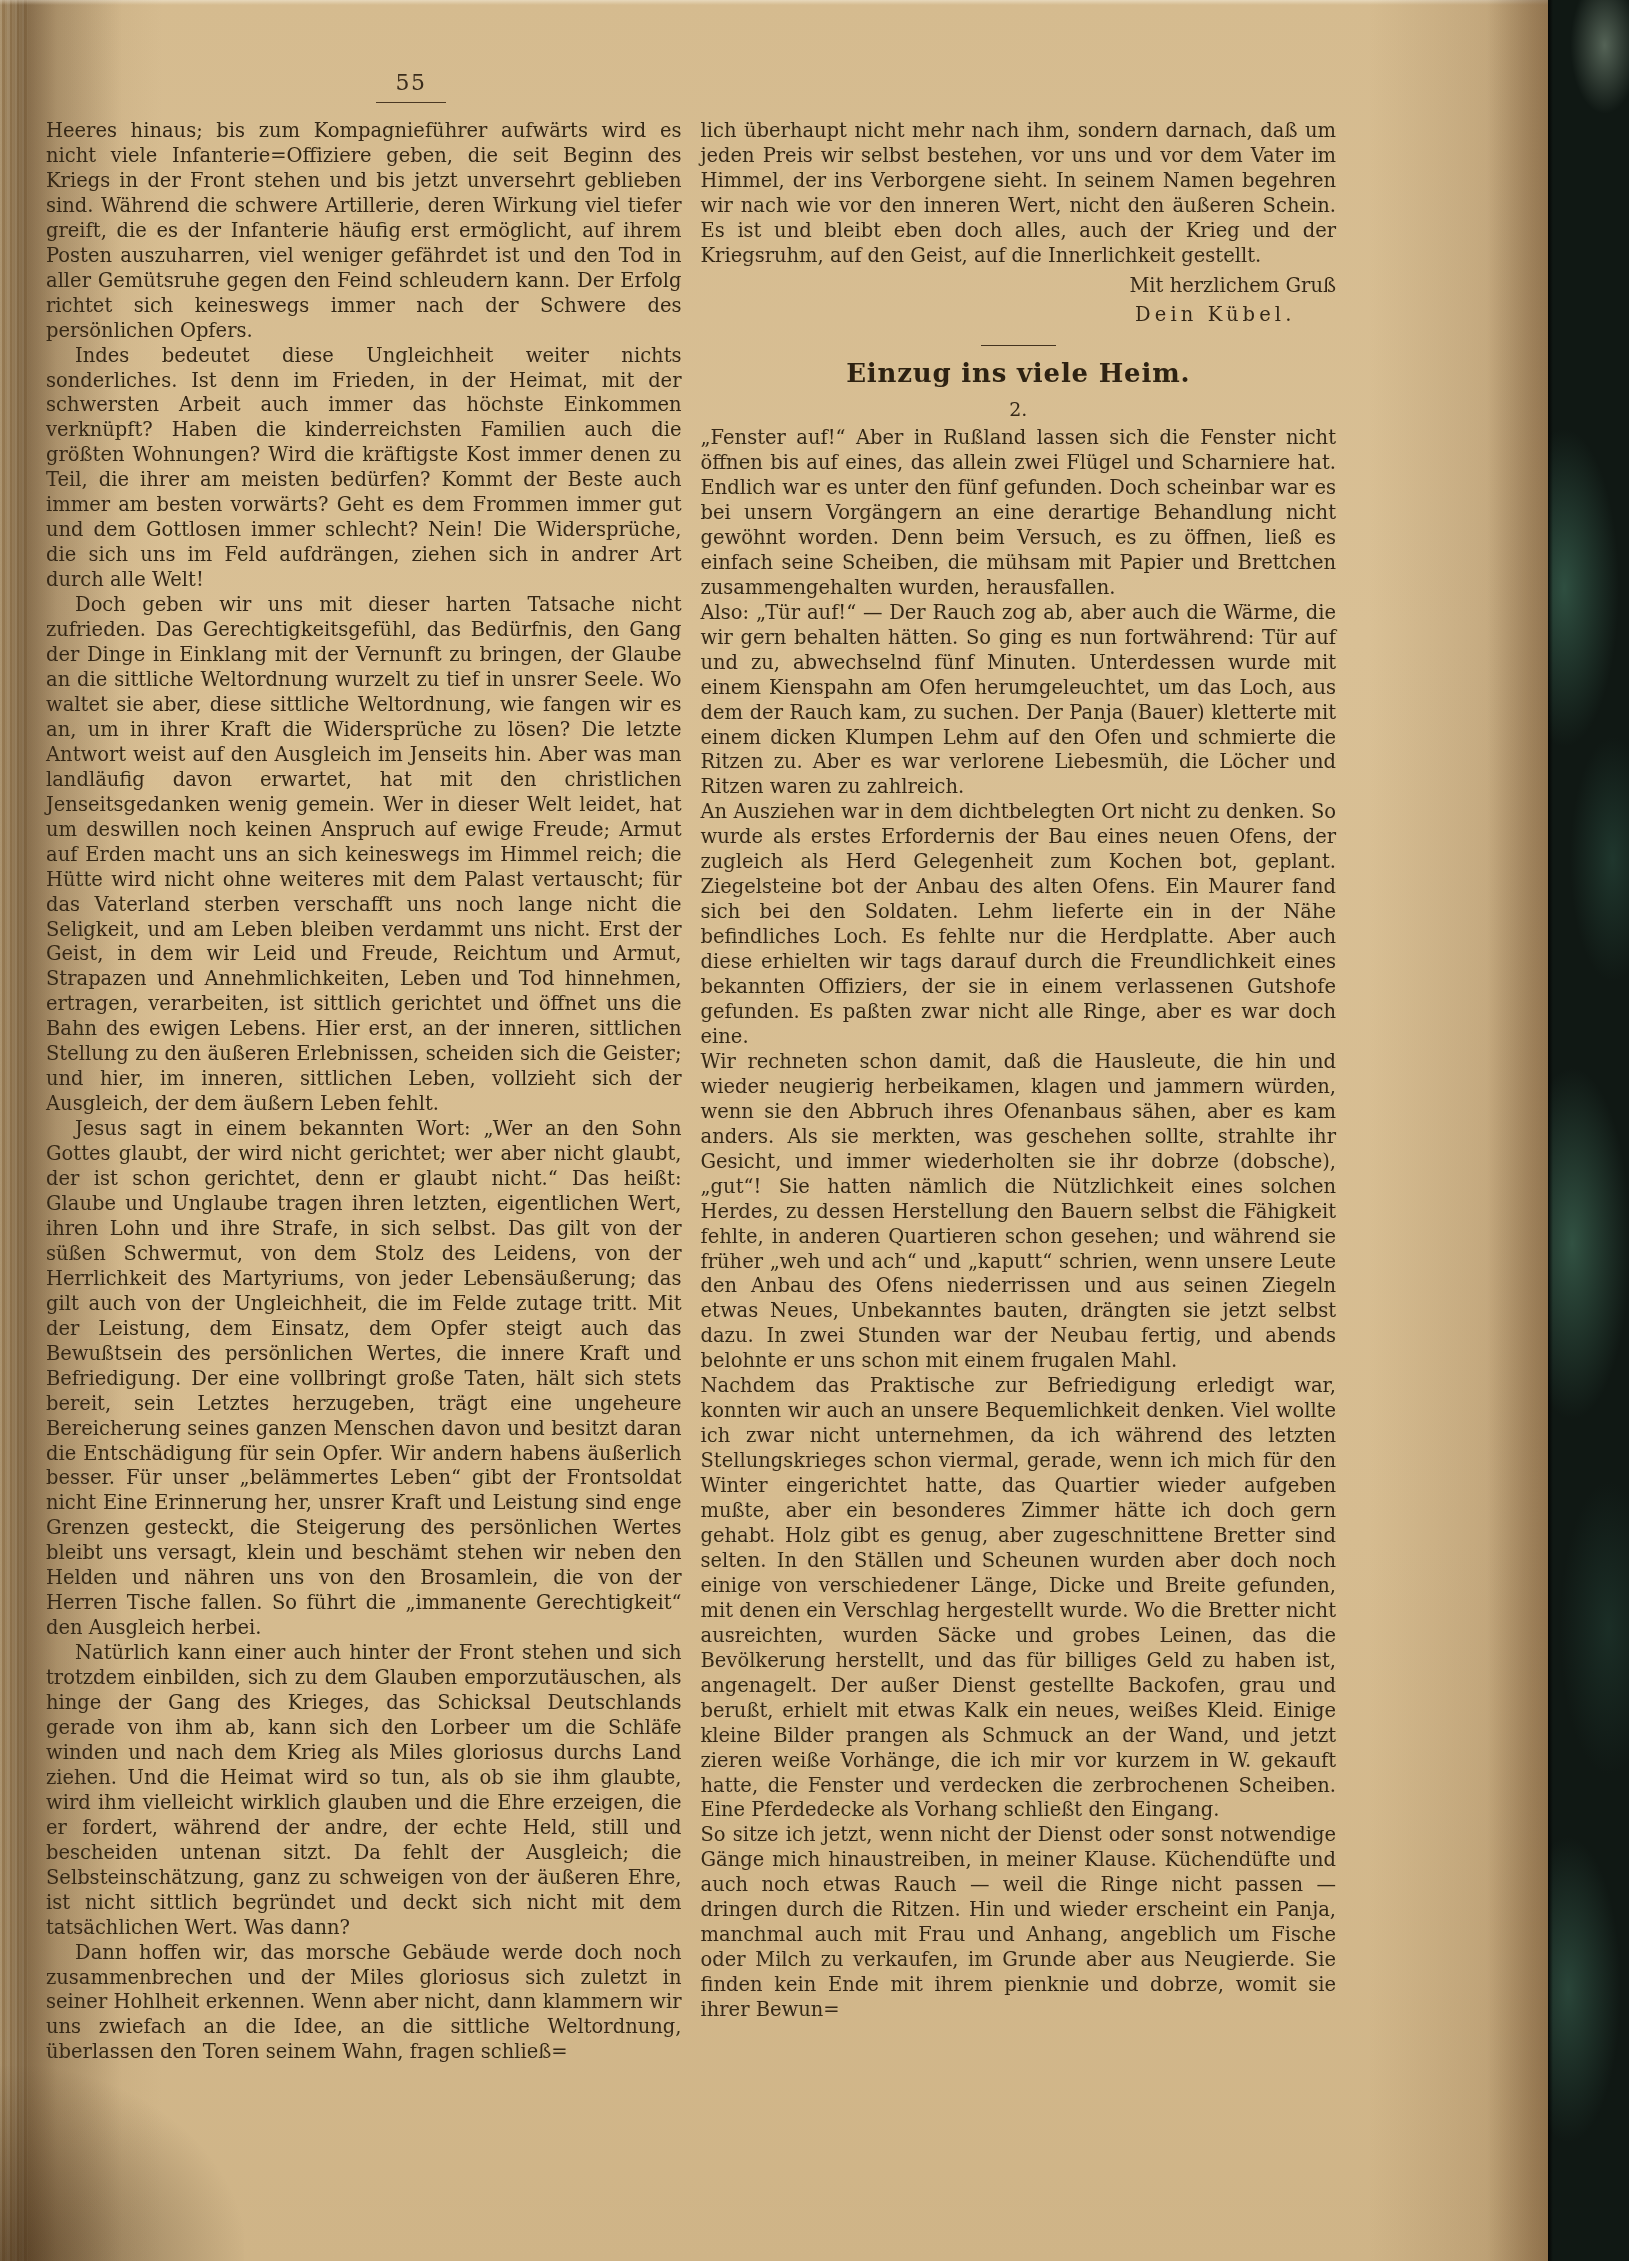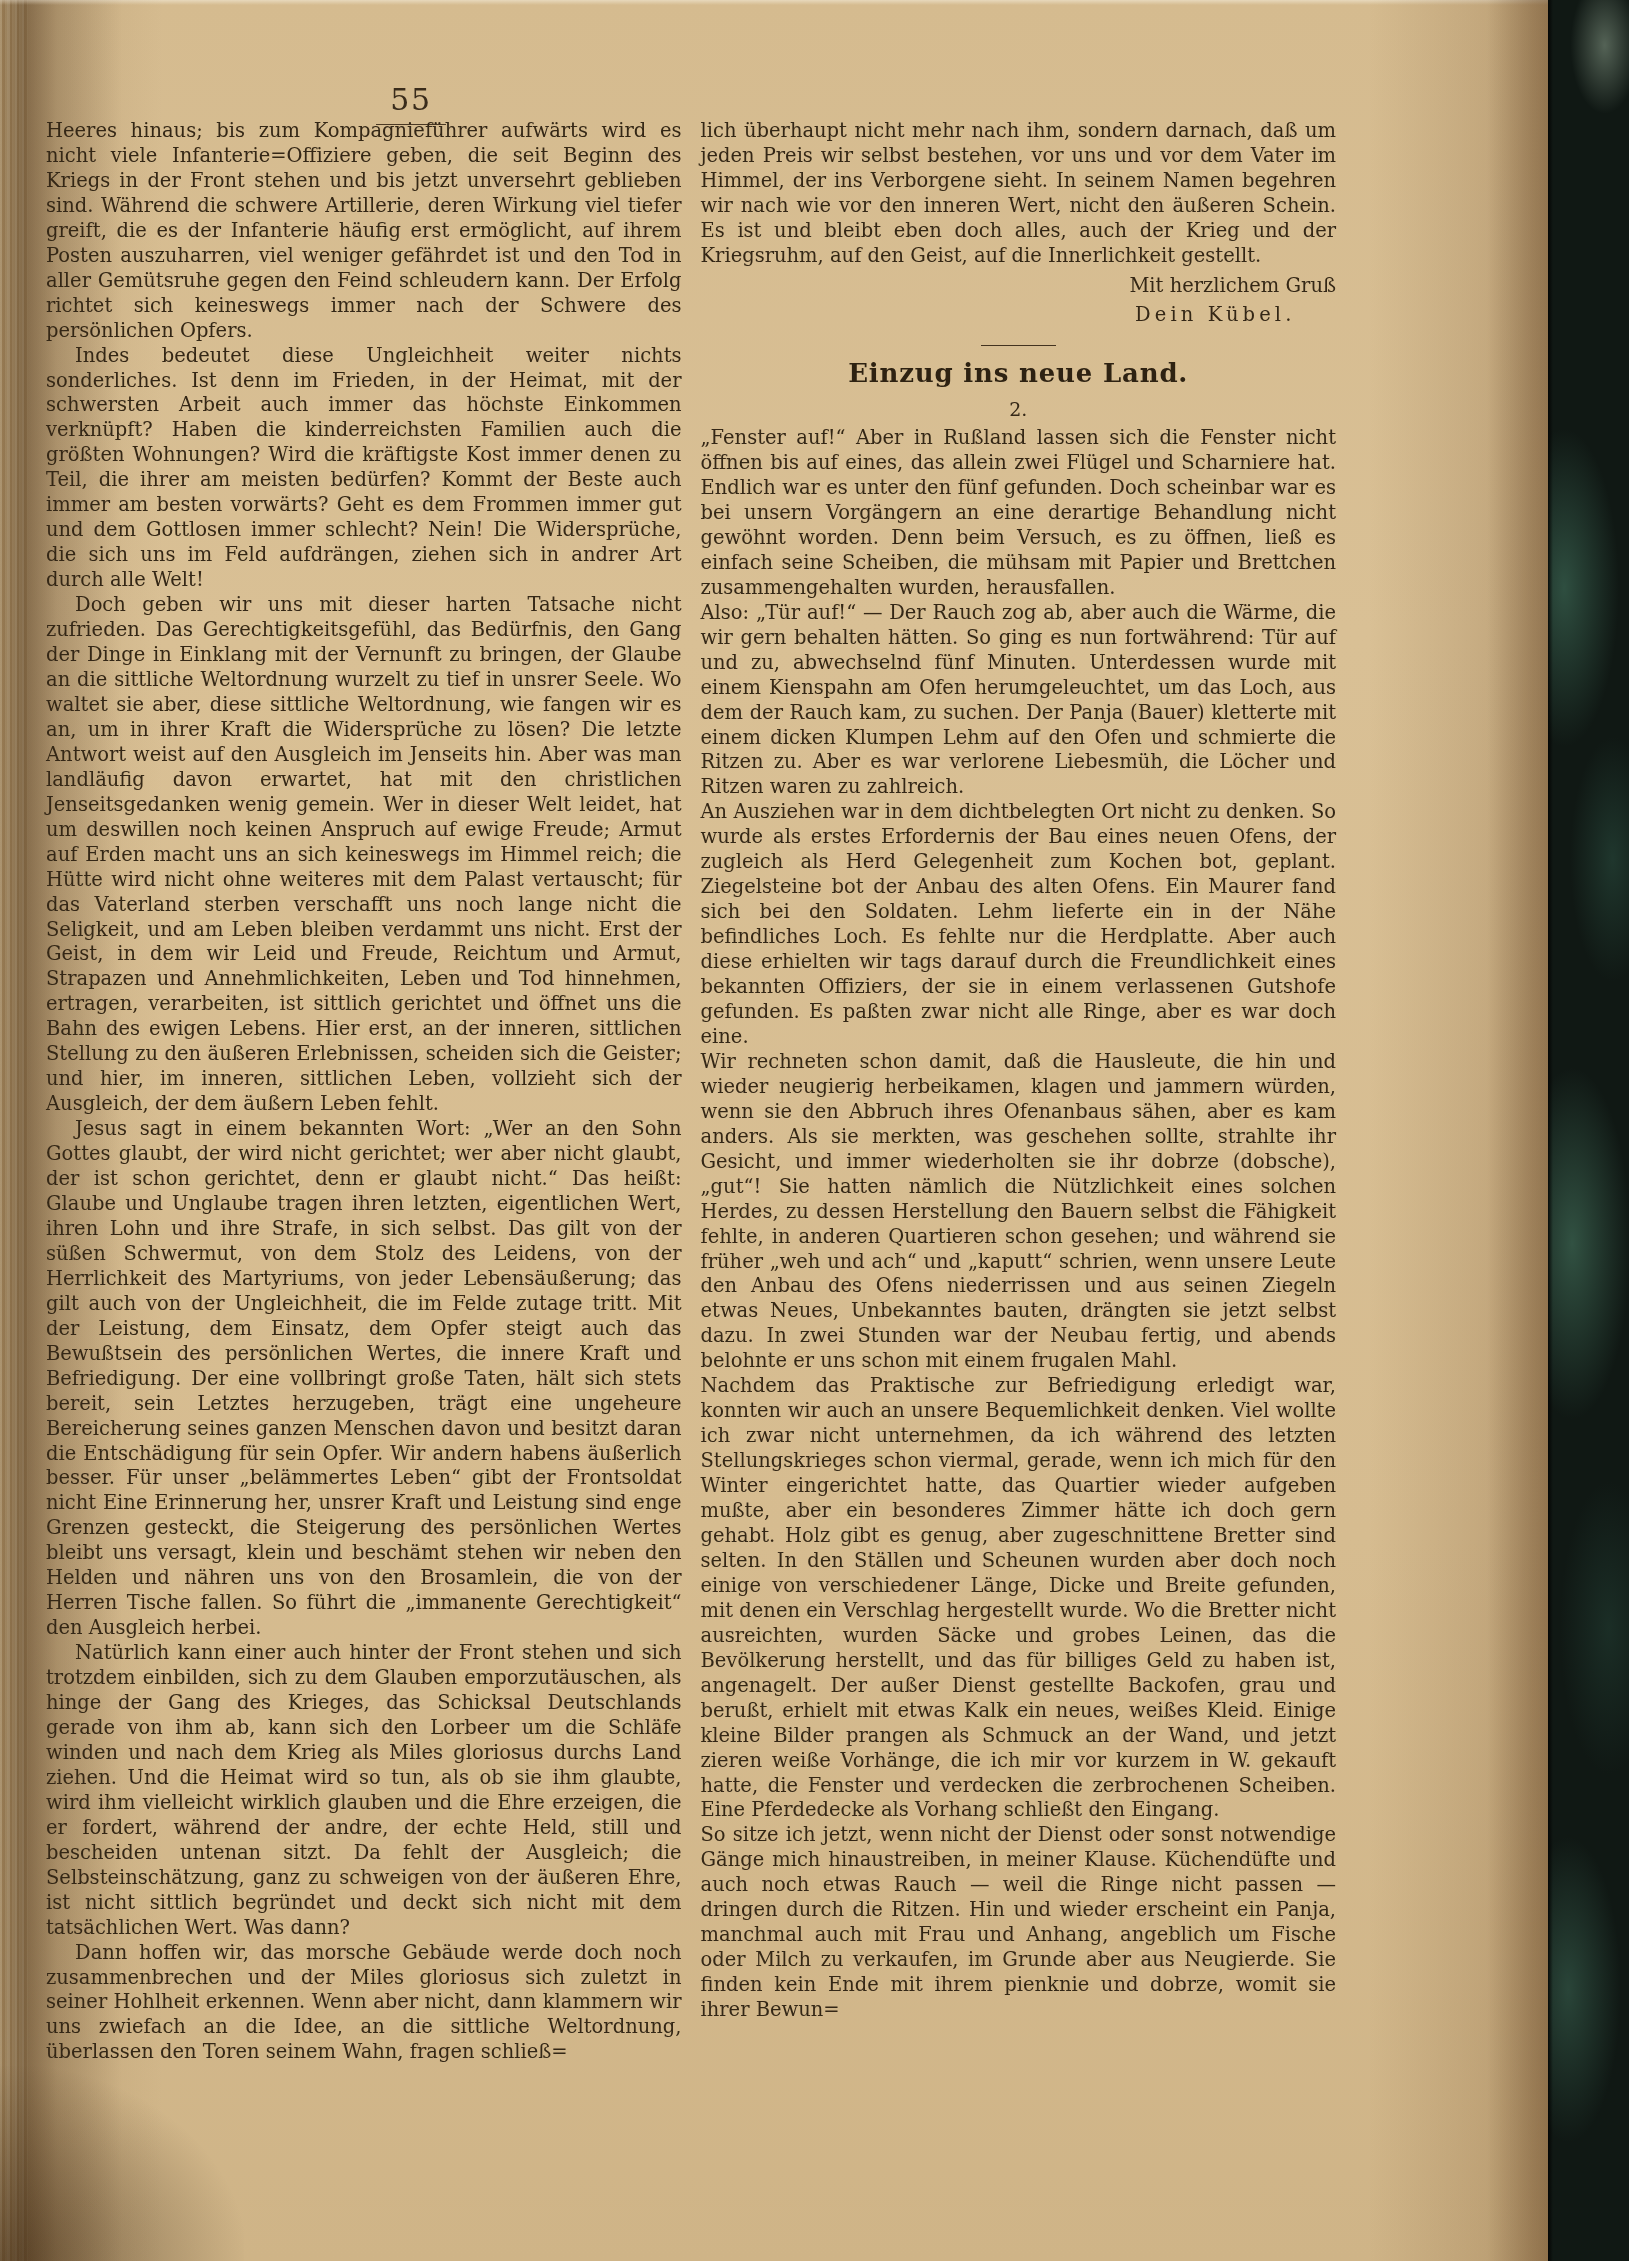--- a/index.html
+++ b/index.html
@@ -43,22 +43,22 @@
       radial-gradient(57px 163px at 80% 38%,rgba(33,58,48,.9),rgba(33,58,48,0) 75%),
       radial-gradient(81px 244px at 30% 55%,rgba(58,96,78,.8),rgba(58,96,78,0) 72%),
       radial-gradient(65px 195px at 75% 72%,rgba(28,48,40,.9),rgba(28,48,40,0) 75%),
       radial-gradient(73px 212px at 25% 88%,rgba(48,80,66,.8),rgba(48,80,66,0) 72%);
   }
   .book-cover::before{
     content:"";position:absolute;left:0;top:0;bottom:0;width:4.9px;
     background:linear-gradient(90deg,rgba(0,0,0,.8),rgba(0,0,0,0));
   }
   .page-number{
-    position:absolute;top:82px;left:376px;width:70px;z-index:5;
-    text-align:center;font-size:30px;letter-spacing:1.6px;color:#3a2c1b;
+    position:absolute;top:70px;left:376px;width:70px;z-index:5;
+    text-align:center;font-size:22px;letter-spacing:1.6px;color:#3a2c1b;
     border-bottom:1.6px solid #4a3823;padding-bottom:6.5px;
   }
   .columns{
     position:absolute;left:46px;top:119px;width:1290px;z-index:5;
     display:flex;gap:19px;
     font-size:19.5px;line-height:1.28;text-align:justify;
   }
   .col{width:50%;}
   .col p{margin:0;text-indent:29px;}
   .col p.cont{text-indent:0;}
@@ -95,21 +95,21 @@
       <p>Jesus sagt in einem bekannten Wort: „Wer an den Sohn Gottes glaubt, der wird nicht gerichtet; wer aber nicht glaubt, der ist schon gerichtet, denn er glaubt nicht.“ Das heißt: Glaube und Unglaube tragen ihren letzten, eigentlichen Wert, ihren Lohn und ihre Strafe, in sich selbst. Das gilt von der süßen Schwermut, von dem Stolz des Leidens, von der Herrlichkeit des Martyriums, von jeder Lebensäußerung; das gilt auch von der Ungleichheit, die im Felde zutage tritt. Mit der Leistung, dem Einsatz, dem Opfer steigt auch das Bewußtsein des persönlichen Wertes, die innere Kraft und Befriedigung. Der eine vollbringt große Taten, hält sich stets bereit, sein Letztes herzugeben, trägt eine ungeheure Bereicherung seines ganzen Menschen davon und besitzt daran die Entschädigung für sein Opfer. Wir andern habens äußerlich besser. Für unser „belämmertes Leben“ gibt der Frontsoldat nicht Eine Erinnerung her, unsrer Kraft und Leistung sind enge Grenzen gesteckt, die Steigerung des persönlichen Wertes bleibt uns versagt, klein und beschämt stehen wir neben den Helden und nähren uns von den Brosamlein, die von der Herren Tische fallen. So führt die „immanente Gerechtigkeit“ den Ausgleich herbei.</p>
       <p>Natürlich kann einer auch hinter der Front stehen und sich trotzdem einbilden, sich zu dem Glauben emporzutäuschen, als hinge der Gang des Krieges, das Schicksal Deutschlands gerade von ihm ab, kann sich den Lorbeer um die Schläfe winden und nach dem Krieg als Miles gloriosus durchs Land ziehen. Und die Heimat wird so tun, als ob sie ihm glaubte, wird ihm vielleicht wirklich glauben und die Ehre erzeigen, die er fordert, während der andre, der echte Held, still und bescheiden untenan sitzt. Da fehlt der Ausgleich; die Selbsteinschätzung, ganz zu schweigen von der äußeren Ehre, ist nicht sittlich begründet und deckt sich nicht mit dem tatsächlichen Wert. Was dann?</p>
       <p>Dann hoffen wir, das morsche Gebäude werde doch noch zusammenbrechen und der Miles gloriosus sich zuletzt in seiner Hohlheit erkennen. Wenn aber nicht, dann klammern wir uns zwiefach an die Idee, an die sittliche Weltordnung, überlassen den Toren seinem Wahn, fragen schließ=</p>
     </div>
 
     <div class="col">
       <p class="cont">lich überhaupt nicht mehr nach ihm, sondern darnach, daß um jeden Preis wir selbst bestehen, vor uns und vor dem Vater im Himmel, der ins Verborgene sieht. In seinem Namen begehren wir nach wie vor den inneren Wert, nicht den äußeren Schein. Es ist und bleibt eben doch alles, auch der Krieg und der Kriegsruhm, auf den Geist, auf die Innerlichkeit gestellt.</p>
       <p class="salutation">Mit herzlichem Gruß</p>
       <p class="signature">Dein Kübel.</p>
       <div class="divider"></div>
-      <h2 class="article-title">Einzug ins neue Land.</h2>
+      <h2 class="article-title">Einzug ins viele Heim.</h2>
       <div class="section-no">2.</div>
       <p class="cont">„Fenster auf!“ Aber in Rußland lassen sich die Fenster nicht öffnen bis auf eines, das allein zwei Flügel und Scharniere hat. Endlich war es unter den fünf gefunden. Doch scheinbar war es bei unsern Vorgängern an eine derartige Behandlung nicht gewöhnt worden. Denn beim Versuch, es zu öffnen, ließ es einfach seine Scheiben, die mühsam mit Papier und Brettchen zusammengehalten wurden, herausfallen.</p>
       <p class="cont">Also: „Tür auf!“ — Der Rauch zog ab, aber auch die Wärme, die wir gern behalten hätten. So ging es nun fortwährend: Tür auf und zu, abwechselnd fünf Minuten. Unterdessen wurde mit einem Kienspahn am Ofen herumgeleuchtet, um das Loch, aus dem der Rauch kam, zu suchen. Der Panja (Bauer) kletterte mit einem dicken Klumpen Lehm auf den Ofen und schmierte die Ritzen zu. Aber es war verlorene Liebesmüh, die Löcher und Ritzen waren zu zahlreich.</p>
       <p class="cont">An Ausziehen war in dem dichtbelegten Ort nicht zu denken. So wurde als erstes Erfordernis der Bau eines neuen Ofens, der zugleich als Herd Gelegenheit zum Kochen bot, geplant. Ziegelsteine bot der Anbau des alten Ofens. Ein Maurer fand sich bei den Soldaten. Lehm lieferte ein in der Nähe befindliches Loch. Es fehlte nur die Herdplatte. Aber auch diese erhielten wir tags darauf durch die Freundlichkeit eines bekannten Offiziers, der sie in einem verlassenen Gutshofe gefunden. Es paßten zwar nicht alle Ringe, aber es war doch eine.</p>
       <p class="cont">Wir rechneten schon damit, daß die Hausleute, die hin und wieder neugierig herbeikamen, klagen und jammern würden, wenn sie den Abbruch ihres Ofenanbaus sähen, aber es kam anders. Als sie merkten, was geschehen sollte, strahlte ihr Gesicht, und immer wiederholten sie ihr dobrze (dobsche), „gut“! Sie hatten nämlich die Nützlichkeit eines solchen Herdes, zu dessen Herstellung den Bauern selbst die Fähigkeit fehlte, in anderen Quartieren schon gesehen; und während sie früher „weh und ach“ und „kaputt“ schrien, wenn unsere Leute den Anbau des Ofens niederrissen und aus seinen Ziegeln etwas Neues, Unbekanntes bauten, drängten sie jetzt selbst dazu. In zwei Stunden war der Neubau fertig, und abends belohnte er uns schon mit einem frugalen Mahl.</p>
       <p class="cont">Nachdem das Praktische zur Befriedigung erledigt war, konnten wir auch an unsere Bequemlichkeit denken. Viel wollte ich zwar nicht unternehmen, da ich während des letzten Stellungskrieges schon viermal, gerade, wenn ich mich für den Winter eingerichtet hatte, das Quartier wieder aufgeben mußte, aber ein besonderes Zimmer hätte ich doch gern gehabt. Holz gibt es genug, aber zugeschnittene Bretter sind selten. In den Ställen und Scheunen wurden aber doch noch einige von verschiedener Länge, Dicke und Breite gefunden, mit denen ein Verschlag hergestellt wurde. Wo die Bretter nicht ausreichten, wurden Säcke und grobes Leinen, das die Bevölkerung herstellt, und das für billiges Geld zu haben ist, angenagelt. Der außer Dienst gestellte Backofen, grau und berußt, erhielt mit etwas Kalk ein neues, weißes Kleid. Einige kleine Bilder prangen als Schmuck an der Wand, und jetzt zieren weiße Vorhänge, die ich mir vor kurzem in W. gekauft hatte, die Fenster und verdecken die zerbrochenen Scheiben. Eine Pferdedecke als Vorhang schließt den Eingang.</p>
       <p class="cont">So sitze ich jetzt, wenn nicht der Dienst oder sonst notwendige Gänge mich hinaustreiben, in meiner Klause. Küchendüfte und auch noch etwas Rauch — weil die Ringe nicht passen — dringen durch die Ritzen. Hin und wieder erscheint ein Panja, manchmal auch mit Frau und Anhang, angeblich um Fische oder Milch zu verkaufen, im Grunde aber aus Neugierde. Sie finden kein Ende mit ihrem pienknie und dobrze, womit sie ihrer Bewun=</p>
     </div>
 
   </div>

